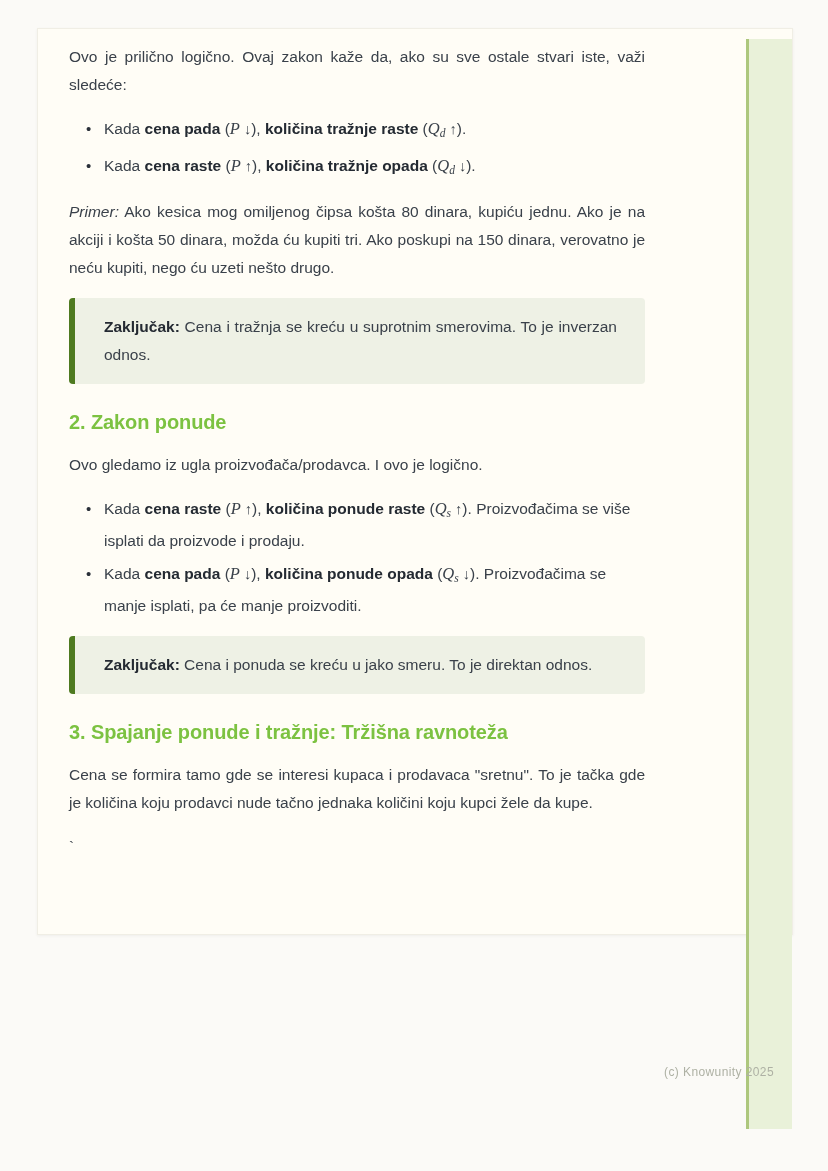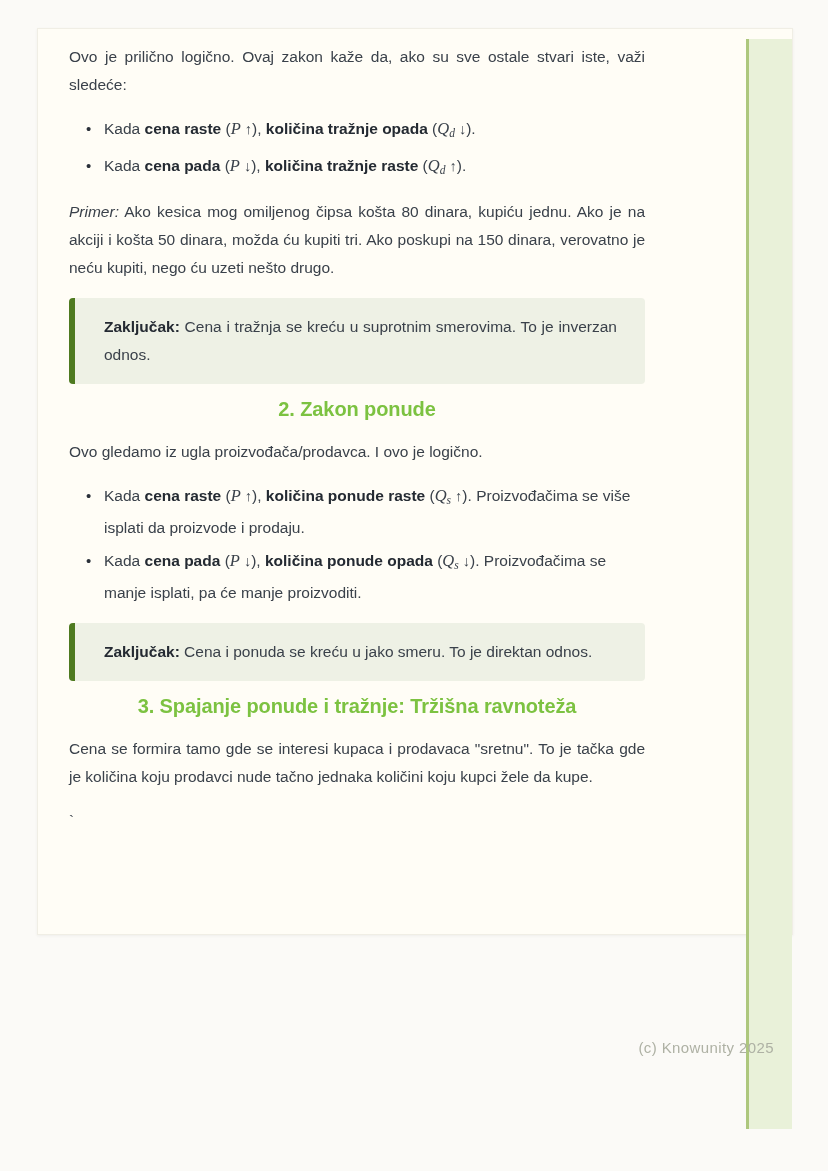--- a/index.html
+++ b/index.html
@@ -35,70 +35,69 @@
   .para { margin: 0 0 16px 0; text-align: justify; }
   .para.first { margin-top: 0; }
   ul.bullets { margin: 14px 0; padding: 0; list-style: none; }
   ul.bullets li { position: relative; padding-left: 35px; margin: 0 0 5px 0; }
   ul.bullets li::before {
     content: "\2022";
     position: absolute; left: 17px; top: 0;
     color: #2a3039; font-size: 15px;
   }
   .callout {
-    margin: 16px 0 12px 0;
+    margin: 16px 0 25px 0;
     background: #eef1e5;
     border-left: 6px solid #4e7a20;
     border-radius: 4px;
     padding: 15px 28px 15px 29px;
   }
   .callout p { margin: 0; text-align: justify; }
   h2.green-heading {
     margin: 12px 0 16px 0;
     font-size: 20px; line-height: 26px;
     font-weight: 700;
     color: #7cc241;
     letter-spacing: -0.1px;
-    text-align: center;
   }
   .seg-b { font-weight: 700; color: #242a32; }
   .seg-i { font-style: italic; }
   .seg-m {
     font-family: "Liberation Serif", "DejaVu Serif", serif;
     font-style: italic; font-size: 16.5px;
   }
   .seg-s {
     font-family: "Liberation Serif", "DejaVu Serif", serif;
     font-style: italic; font-size: 11.5px;
     vertical-align: -3px;
   }
   .seg-a { font-size: 14.5px; }
   .stray { margin: 0; color: #3a414a; }
   .footer {
-    position: absolute; right: 18px; top: 1012px;
-    font-size: 15px; line-height: 14px;
+    position: absolute; right: 18px; top: 1036px;
+    font-size: 12px; line-height: 14px;
     color: #aeb1a4;
     letter-spacing: 0.4px;
     z-index: 2;
   }
 </style>
 </head>
 <body>
 
 <div class="page">
 
   <div class="accent-strip"></div>
 
   <div class="content">
 
     <p class="para first">Ovo je prilično logično. Ovaj zakon kaže da, ako su sve ostale stvari iste, važi sledeće:</p>
 
     <ul class="bullets">
+      <li><span class="seg-t">Kada </span><span class="seg-b">cena pada</span><span class="seg-t"> (</span><span class="seg-m">P</span><span class="seg-a"> ↓</span><span class="seg-t">), </span><span class="seg-b">količina tražnje raste</span><span class="seg-t"> (</span><span class="seg-m">Q</span><span class="seg-s">d</span><span class="seg-a"> ↑</span><span class="seg-t">).</span></li>
       <li><span class="seg-t">Kada </span><span class="seg-b">cena raste</span><span class="seg-t"> (</span><span class="seg-m">P</span><span class="seg-a"> ↑</span><span class="seg-t">), </span><span class="seg-b">količina tražnje opada</span><span class="seg-t"> (</span><span class="seg-m">Q</span><span class="seg-s">d</span><span class="seg-a"> ↓</span><span class="seg-t">).</span></li>
-      <li><span class="seg-t">Kada </span><span class="seg-b">cena pada</span><span class="seg-t"> (</span><span class="seg-m">P</span><span class="seg-a"> ↓</span><span class="seg-t">), </span><span class="seg-b">količina tražnje raste</span><span class="seg-t"> (</span><span class="seg-m">Q</span><span class="seg-s">d</span><span class="seg-a"> ↑</span><span class="seg-t">).</span></li>
     </ul>
 
     <p class="para"><span class="seg-i">Primer:</span><span class="seg-t"> Ako kesica mog omiljenog čipsa košta 80 dinara, kupiću jednu. Ako je na akciji i košta 50 dinara, možda ću kupiti tri. Ako poskupi na 150 dinara, verovatno je neću kupiti, nego ću uzeti nešto drugo.</span></p>
 
     <div class="callout">
       <p><span class="seg-b">Zaključak:</span><span class="seg-t"> Cena i tražnja se kreću u suprotnim smerovima. To je inverzan odnos.</span></p>
     </div>
 
     <h2 class="green-heading">2. Zakon ponude</h2>
 

